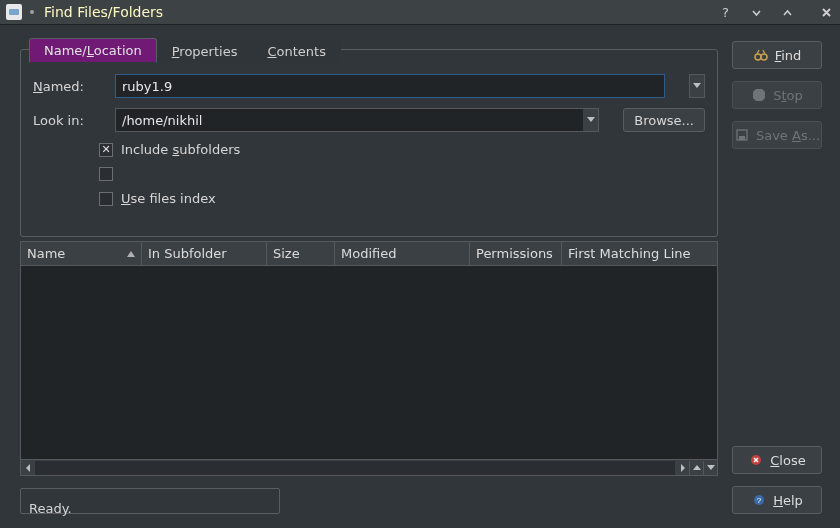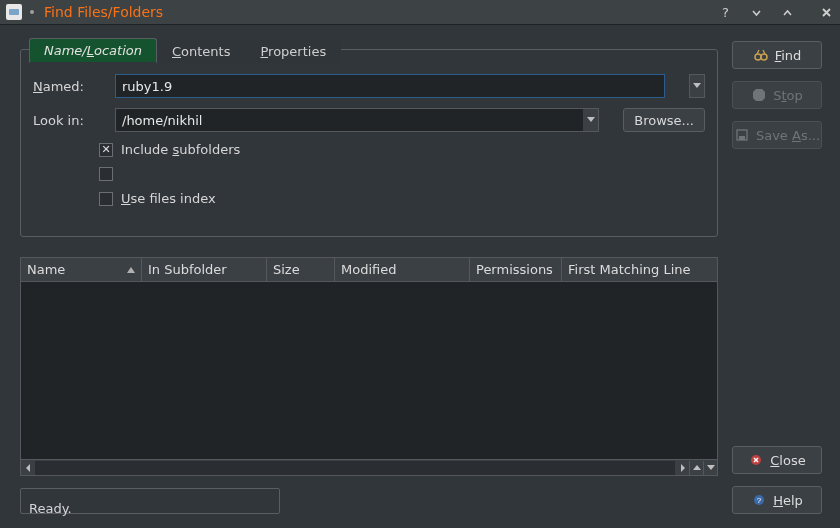--- a/index.html
+++ b/index.html
@@ -36,21 +36,21 @@
     top: 5px; left: 3px; right: 3px; height: 6px;
     background: #7aa5c9;
     border-radius: 1px;
   }
   .titlebar .bullet {
     width: 4px; height: 4px; border-radius: 50%;
     background: #a0a0a0;
   }
   .titlebar .title {
     font-size: 14px;
-    color: #f97316;
+    color: #fef9c3;
     margin-left: 2px;
   }
   .titlebar .spacer { flex: 1; }
   .titlebar .winbtn {
     width: 15px; height: 15px;
     display: flex; align-items: center; justify-content: center;
     color: #cfcfcf;
     font-size: 13px;
     margin-left: 8px;
   }
@@ -92,27 +92,26 @@
   }
   .tab {
     padding: 4px 14px;
     color: #cfcfcf;
     font-size: 13px;
     border: 1px solid transparent;
     border-bottom: none;
     background: transparent;
   }
   .tab.active {
-    background: #14532d;
+    background: #701a75;
     border: 1px solid #5a5e62;
     border-bottom: 1px solid #31363b;
     border-radius: 3px 3px 0 0;
     color: #e2e2e2;
     position: relative;
-    font-style: italic;
   }
   .tab:not(.active) {
     border-top: 1px solid transparent;
     background: #303539;
     border-radius: 3px 3px 0 0;
     margin-top: 1px;
   }
 
   .form-row {
     display: flex;
@@ -182,21 +181,21 @@
     width: 14px; height: 14px;
     border: 1px solid #6b6f73;
     background: #2a2e32;
     display: flex; align-items: center; justify-content: center;
     font-size: 11px;
     color: #e0e0e0;
   }
 
   
   .tablewrap {
-    margin-top: 20px;
+    margin-top: 4px;
     flex: 1;
     display: flex;
     flex-direction: column;
   }
   .thead {
     display: flex;
     background: #3b4045;
   }
   .th {
     border: 1px solid #55595d;
@@ -300,24 +299,24 @@
 
 <div class="content">
   <div class="left">
 
     <div class="tabgroup">
       <div class="tabstrip">
         <div class="tab active">
           <span>Name/<span class="underline">L</span>ocation</span>
         </div>
         <div class="tab">
+          <span><span class="underline">P</span>roperties</span>
+        </div>
+        <div class="tab">
           <span><span class="underline">C</span>ontents</span>
-        </div>
-        <div class="tab">
-          <span><span class="underline">P</span>roperties</span>
         </div>
       </div>
 
       <div class="form-row">
         <div class="form-label"><span class="underline">N</span>amed:</div>
         <input class="text-input" value="ruby1.9" style="">
         <div class="combo-arrow">
           <svg width="8" height="6" viewBox="0 0 8 6">
               <path d="M0 0 L8 0 L4 5 Z" fill="#bfbfbf"></path>
             </svg>

